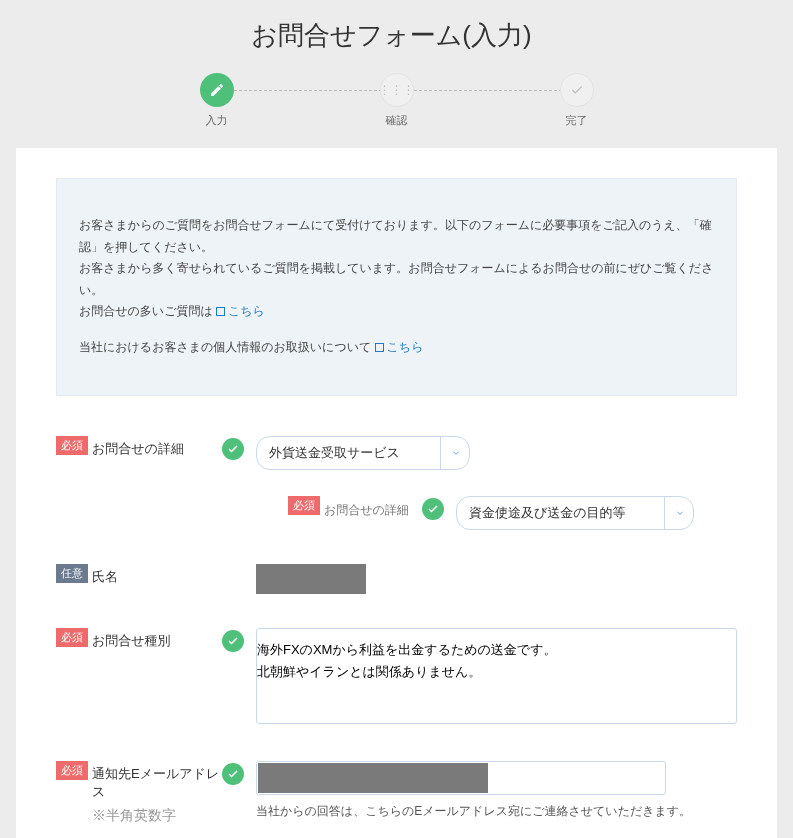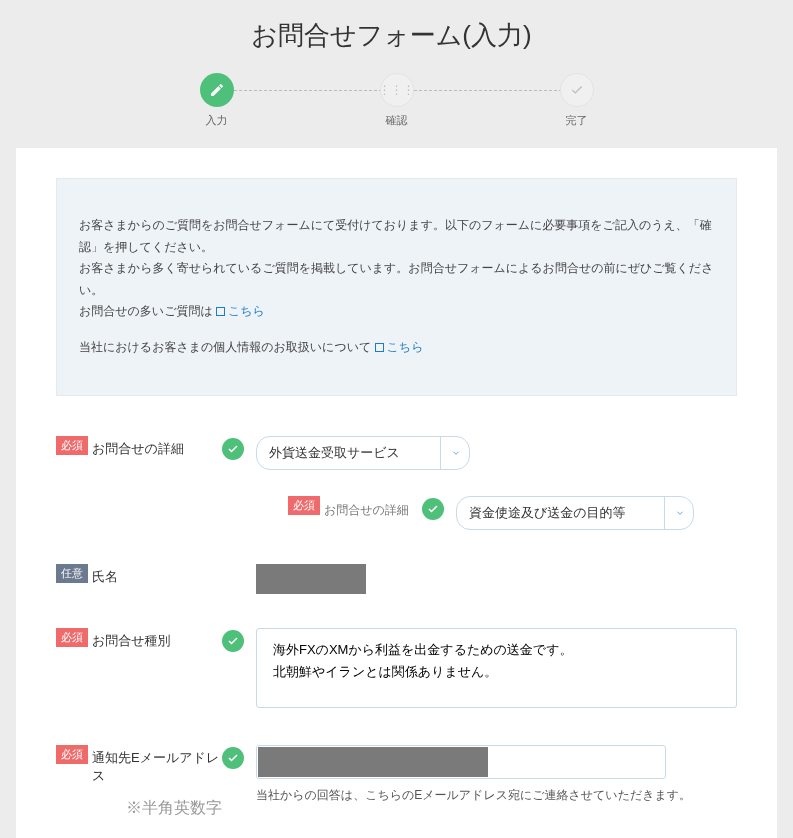--- a/index.html
+++ b/index.html
@@ -92,21 +92,21 @@
     margin-bottom: 34px;
   }
   .tag-col { width: 36px; flex: 0 0 36px; }
   .label-col {
     width: 130px;
     flex: 0 0 130px;
     font-size: 13px;
     padding-top: 4px;
     line-height:1.4;
   }
-  .label-col .sub { font-size: 16px; color: #999; margin-top:12px;text-align:right;}
+  .label-col .sub { font-size: 14px; color: #999; margin-top:5px;}
   .check-col { width: 34px; flex: 0 0 34px; padding-top:2px;}
   .field-col { flex: 1; }
 
   .tag {
     display: inline-block;
     font-size: 11px;
     color: #fff;
     padding: 4px 5px;
     line-height:1;
   }
@@ -162,22 +162,22 @@
     border-radius: 3px;
     height: 34px;
     width: 410px;
     padding: 0 10px;
     font-size:13px;
   }
   .textarea {
     border: 1px solid #c9d9e8;
     border-radius: 3px;
     width: 100%;
-    height: 80px;
-    padding: 10px 16px;
+    height: 96px;
+    padding: 10px 0;
     font-size: 13px;
     line-height:1.7;
     font-family: inherit;
     resize: none;
   }
 
   .name-redact {
     width: 110px; height: 30px;
     background: #7a7a7a;
   }

